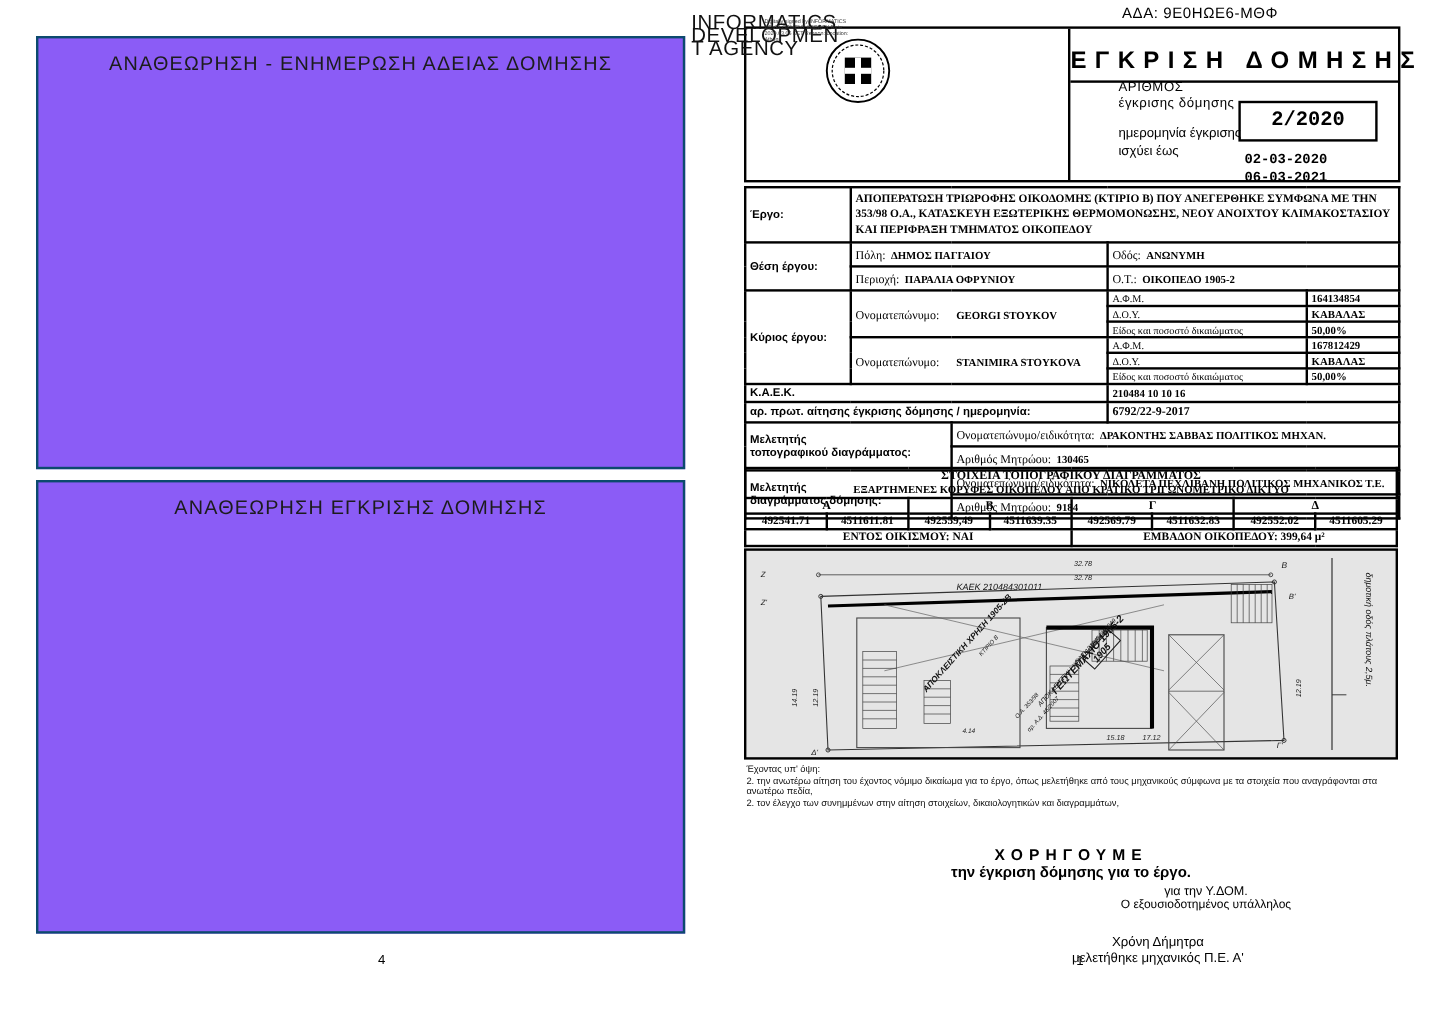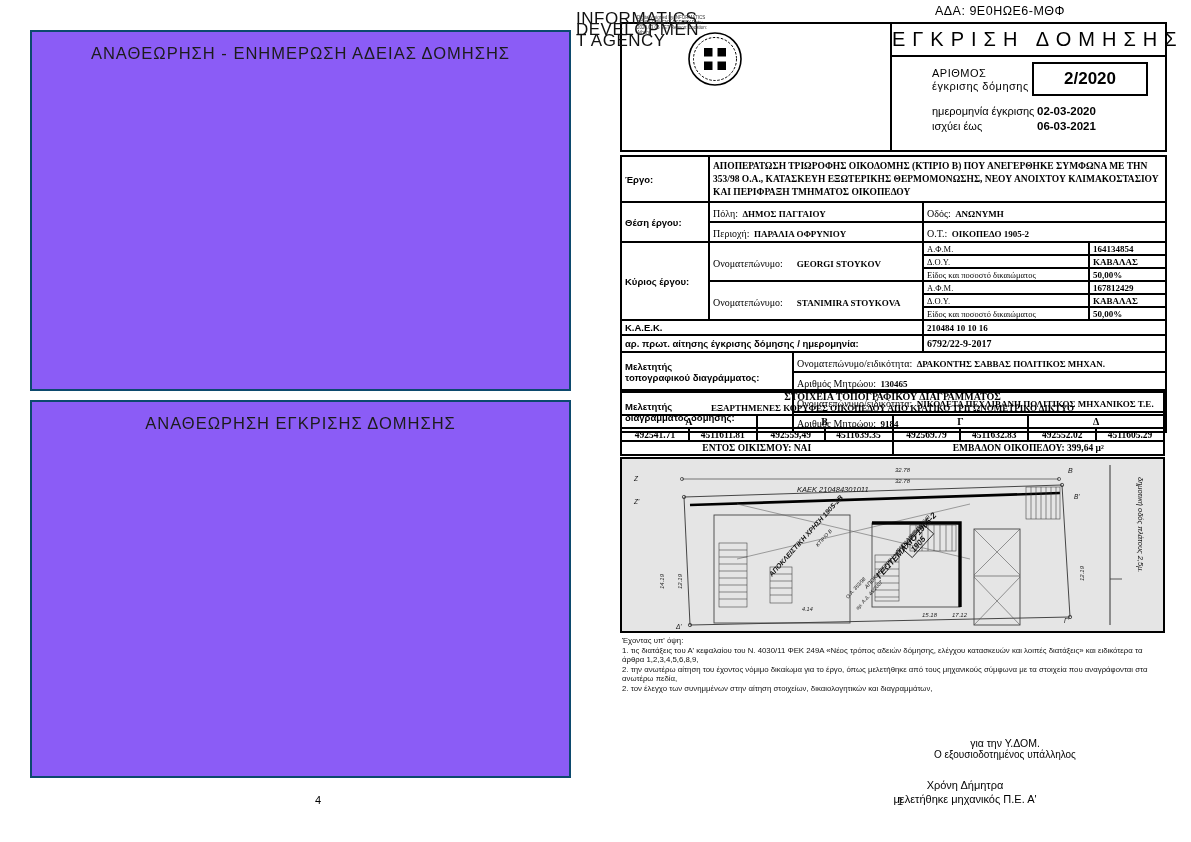--- a/index.html
+++ b/index.html
@@ -1,36 +1,36 @@
 <!DOCTYPE html>
 <html><head>
 <meta charset="utf-8">
 <style>
   html,body{margin:0;padding:0;background:#fff;}
   #page{position:relative;width:1191px;height:842px;background:#fff;overflow:hidden;
         font-family:"Liberation Sans","DejaVu Sans",sans-serif;color:#000;}
   .abs{position:absolute;}
-  .serif{font-family:Liberation Sans, sans-serif;}
+  .serif{font-family:Liberation Mono, monospace;margin-top:22px;}
 
   
   .revbox{border:2px solid #0c4a6e;background:#8b5cf6;}
   .revtitle{width:100%;text-align:center;margin-top:12px;font-size:16.5px;letter-spacing:1px;color:#1c1c1c;}
   .pagenum{font-size:11px;text-align:center;}
 
   
   .ada{font-size:12.5px;letter-spacing:0.5px;text-align:center;}
 
   
   .hdrbox{border:2px solid #000;}
   .stamp{line-height:11px;font-size:17px;letter-spacing:0.5px;color:#111;}
   .stampdetail{font-size:4.5px;line-height:5px;color:#333;width:70px;}
   .authority{font-size:11.5px;line-height:15.2px;letter-spacing:0.6px;white-space:nowrap;}
   .hdr-right{border-left:2px solid #000;}
-  .doc-title{height:31px;border-bottom:2px solid #000;text-align:center;font-weight:normal;
-             font-size:20px;letter-spacing:7px;line-height:31px;white-space:nowrap;}
+  .doc-title{height:31px;border-bottom:2px solid #000;text-align:center;font-weight:bold;
+             font-size:20px;letter-spacing:7px;line-height:31px;white-space:nowrap;margin-top:12px;}
   .numlbl{font-size:11px;line-height:13px;letter-spacing:0.5px;}
   .numbox{border:2.5px solid #000;width:112px;height:30px;text-align:center;
           font-weight:bold;font-size:17px;line-height:30px;}
   .datelbl{font-size:11px;line-height:15px;}
   .dateval{font-weight:bold;font-size:11.5px;line-height:15px;}
 
   
   table.dtable{border-collapse:collapse;width:545px;table-layout:fixed;}
   table.dtable td{border:2px solid #000;padding:0 3px;vertical-align:middle;overflow:hidden;}
   .lbl{font-weight:bold;font-size:9.5px;font-family:"Liberation Sans","DejaVu Sans",sans-serif;}
@@ -330,24 +330,25 @@
       </g>
       <text transform="translate(258,120) rotate(-48)" font-size="8.5" font-weight="bold" fill="#111">ΓΕΩΤΕΜΑΧΙΟ 1905-2</text>
       <text transform="translate(245,130) rotate(-48)" font-size="5.6" fill="#111">ΑΠΟΚΛΕΙΣΤΙΚΗ ΧΡΗΣΗ 1905-2Α</text>
       <text transform="translate(226,140) rotate(-48)" font-size="5" fill="#111">Ο.Α. 353/98</text>
       <text transform="translate(236,151) rotate(-48)" font-size="5" fill="#111">αρ. Α.Δ. 45/2007</text>
     </svg>
   </div>
 
   <div class="abs notes" style="left:622px;top:636px;width:543px;">
     <div>Έχοντας υπ' όψη:</div>
-    <div>1. τις διατάξεις του Α' κεφαλαίου του Ν. 4030/11 ΦΕΚ 249Α «Νέος τρόπος αδειών δόμησης, ελέγχου κατασκευών και λοιπές διατάξεις» και ειδικότερα τα άρθρα 1,2,3,4,5,6,8,9,</div>
     <div>2. την ανωτέρω αίτηση του έχοντος νόμιμο δικαίωμα για το έργο, όπως μελετήθηκε από τους μηχανικούς σύμφωνα με τα στοιχεία που αναγράφονται στα ανωτέρω πεδία,</div>
     <div>2. τον έλεγχο των συνημμένων στην αίτηση στοιχείων, δικαιολογητικών και διαγραμμάτων,</div>
   </div>
+  <div class="abs grant1" style="left:620px;top:705px;width:545px;">ΧΟΡΗΓΟΥΜΕ</div>
+  <div class="abs grant2" style="left:620px;top:720px;width:545px;">την έγκριση δόμησης για το έργο.</div>
 
   <div class="abs sig" style="left:860px;top:737px;width:290px;">
     <div style="font-size:10.5px">για την Υ.ΔΟΜ.</div>
     <div>Ο εξουσιοδοτημένος υπάλληλος</div>
   </div>
   <div class="abs signame" style="left:840px;top:778px;width:250px;">
     <div>Χρόνη Δήμητρα</div>
     <div>μελετήθηκε μηχανικός Π.Ε. Α'</div>
   </div>
   <div class="abs pagenum" style="left:890px;top:795px;width:20px;">1</div>

